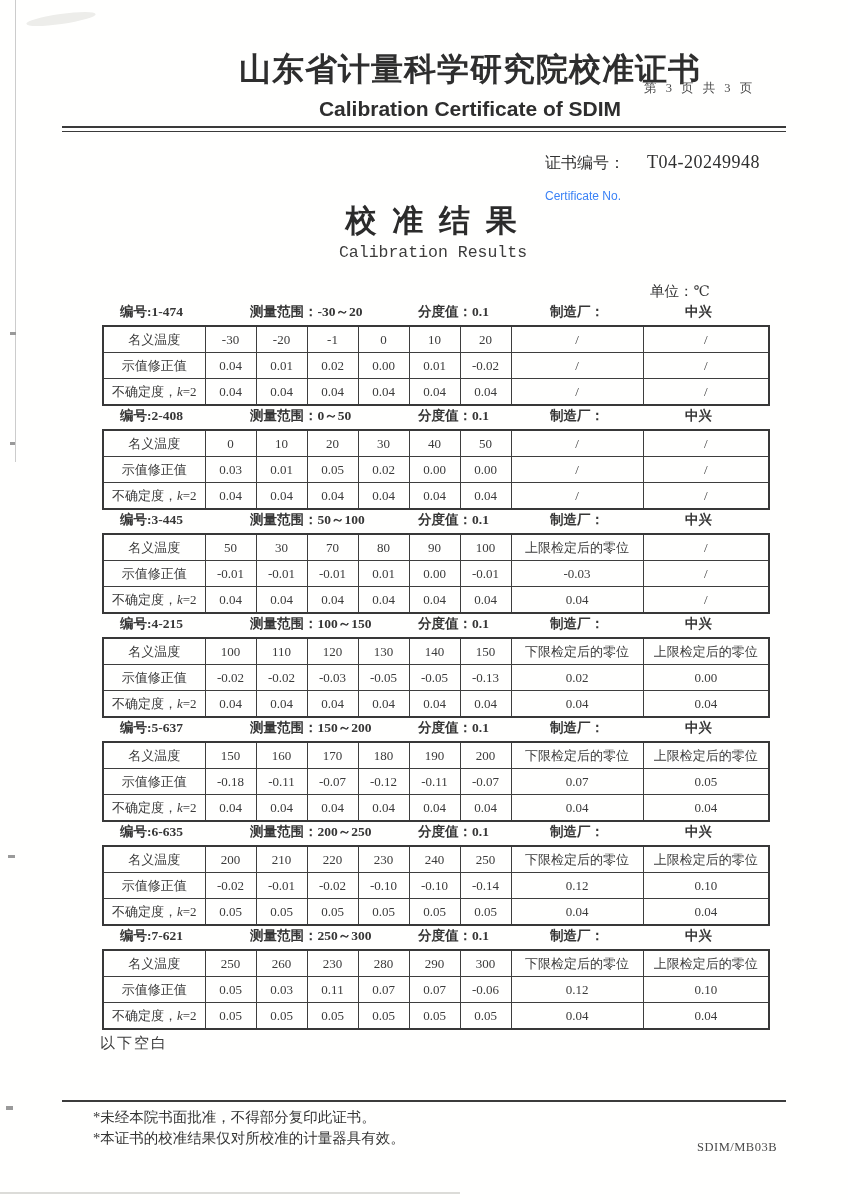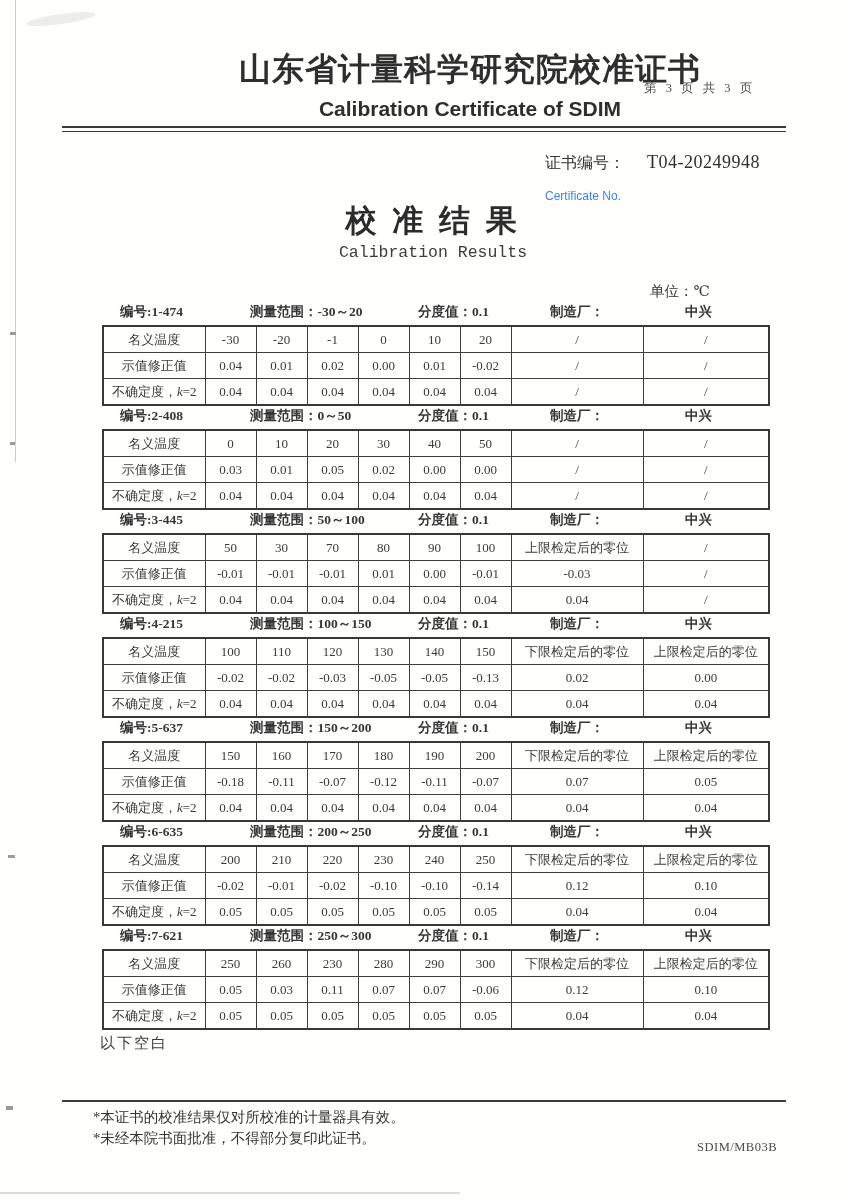--- a/index.html
+++ b/index.html
@@ -491,18 +491,18 @@
               <td class="wide">0.04</td>
             </tr>
           </tbody>
     </table>
   </div>
 </div>
 
   <div class="blank-note">以下空白</div>
   <div class="footer-rule"></div>
   <div class="footer-notes">
+    <div>*未经本院书面批准，不得部分复印此证书。</div>
     <div>*本证书的校准结果仅对所校准的计量器具有效。</div>
-    <div>*未经本院书面批准，不得部分复印此证书。</div>
   </div>
   <div class="form-code">SDIM/MB03B</div>
 
 </div>
 
 </body></html>

